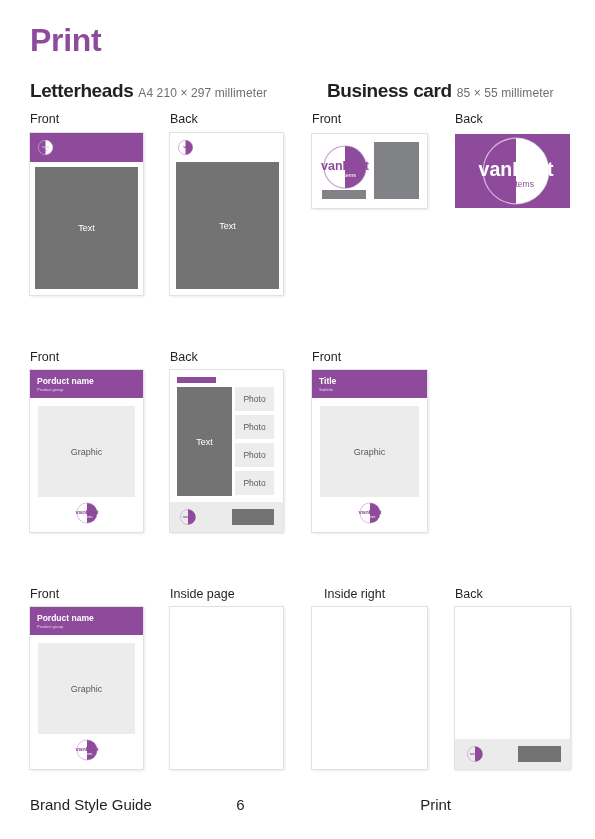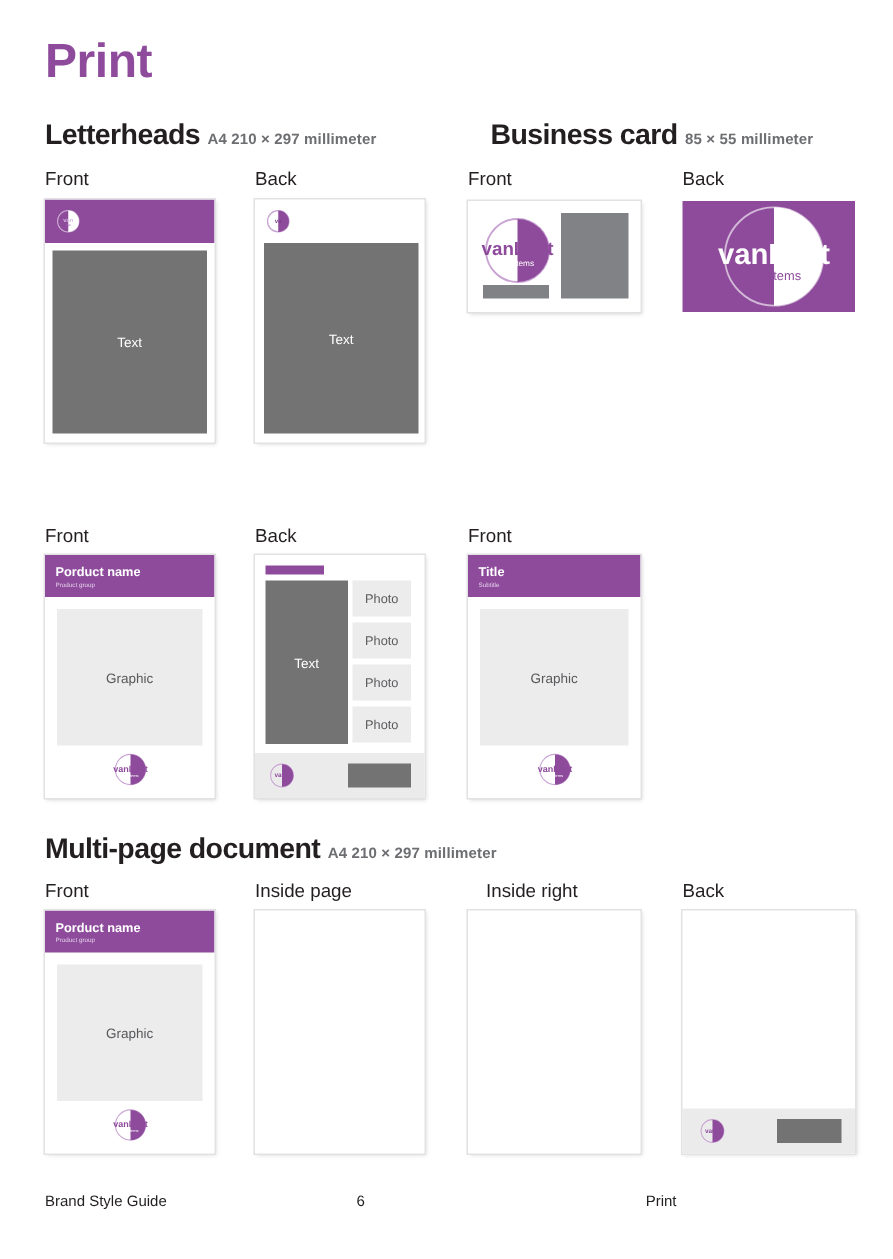--- a/index.html
+++ b/index.html
@@ -39,22 +39,22 @@
     position: absolute;
     white-space: nowrap;
   }
   .section-title {
     font-size: 19px;
     font-weight: bold;
     color: #231f20;
     letter-spacing: -0.4px;
   }
   .section-dims {
-    font-size: 10px;
-    font-weight: bold;
+    font-size: 12px;
+    font-weight: normal;
     color: #6d6e71;
     margin-left: 5px;
     letter-spacing: 0.1px;
   }
 
   .panel-label {
     position: absolute;
     font-size: 12.5px;
     font-weight: normal;
     color: #231f20;
@@ -113,21 +113,21 @@
   .logo { position: absolute; }
   .logo svg { display: block; width: 100%; height: 100%; }
 
   
   .pg-footer {
     position: absolute;
     left: 30px;
     right: 30px;
     top: 796px;
     height: 14px;
-    font-size: 10px;
+    font-size: 15px;
     color: #231f20;
   }
   .pg-footer .f-left { position: absolute; left: 0; top: 0; }
   .pg-footer .f-center { position: absolute; left: 0; right: 0; top: 0; text-align: center; }
   .pg-footer .f-right { position: absolute; right: 0; top: 0; }
 </style>
 </head>
 <body>
 
 <div class="page">
@@ -240,23 +240,20 @@
     <div class="logo" style="left:46px; top:131px; width:24px; height:24px;">
       <svg viewBox="0 0 100 100">
         <circle cx="50" cy="50" r="42" fill="none" stroke="#c9a4d3" stroke-width="3"></circle>
         <path d="M50 8 A42 42 0 0 1 50 92 Z" fill="#8e4b9c"></path>
         <text x="50" y="56" font-family="Liberation Sans, sans-serif" font-size="25" font-weight="bold" text-anchor="middle" fill="#8e4b9c">vanLent</text>
         <text x="52" y="70" font-family="Liberation Sans, sans-serif" font-size="11" text-anchor="middle" fill="#ffffff">systems</text>
       </svg>
     </div>
   </div>
 
-  <div class="section-head" style="left:30px; top:556px;">
-    <span class="section-title">Multi-page document</span><span class="section-dims">A4 210 × 297 millimeter</span>
-  </div>
   <div class="panel-label" style="left:30px; top:587px;">Front</div>
   <div class="panel-label" style="left:170px; top:587px;">Inside page</div>
   <div class="panel-label" style="left:324px; top:587px;">Inside right</div>
   <div class="panel-label" style="left:455px; top:587px;">Back</div>
 
   <div class="mock" style="left:30px; top:607px; width:113px; height:162px;">
     <div class="bar-purple" style="left:0; top:0; width:113px; height:28px;"></div>
     <div class="prod-name" style="left:7px; top:6px;">Porduct name</div>
     <div class="prod-group" style="left:7px; top:17px;">Product group</div>
     <div class="block-light" style="left:8px; top:36px; width:97px; height:91px;">Graphic</div>

